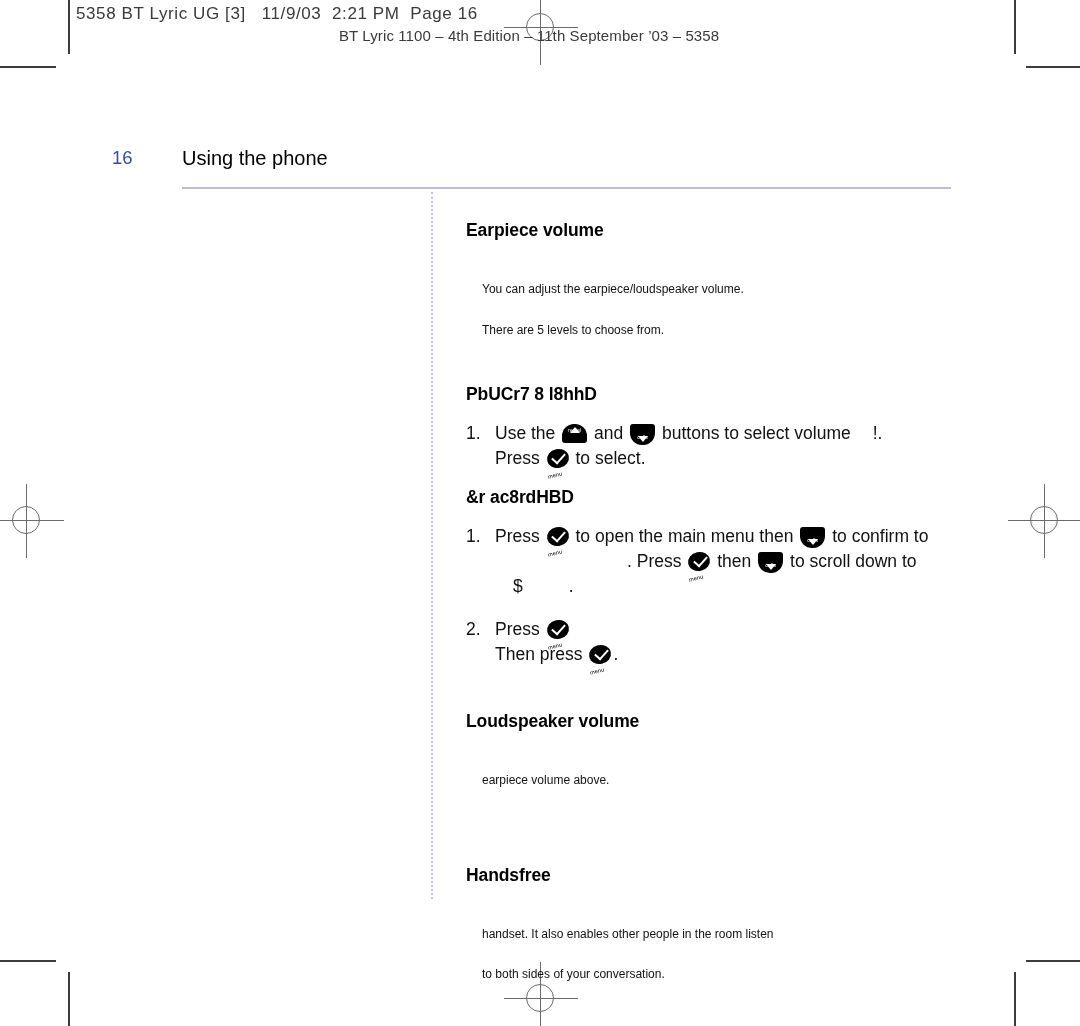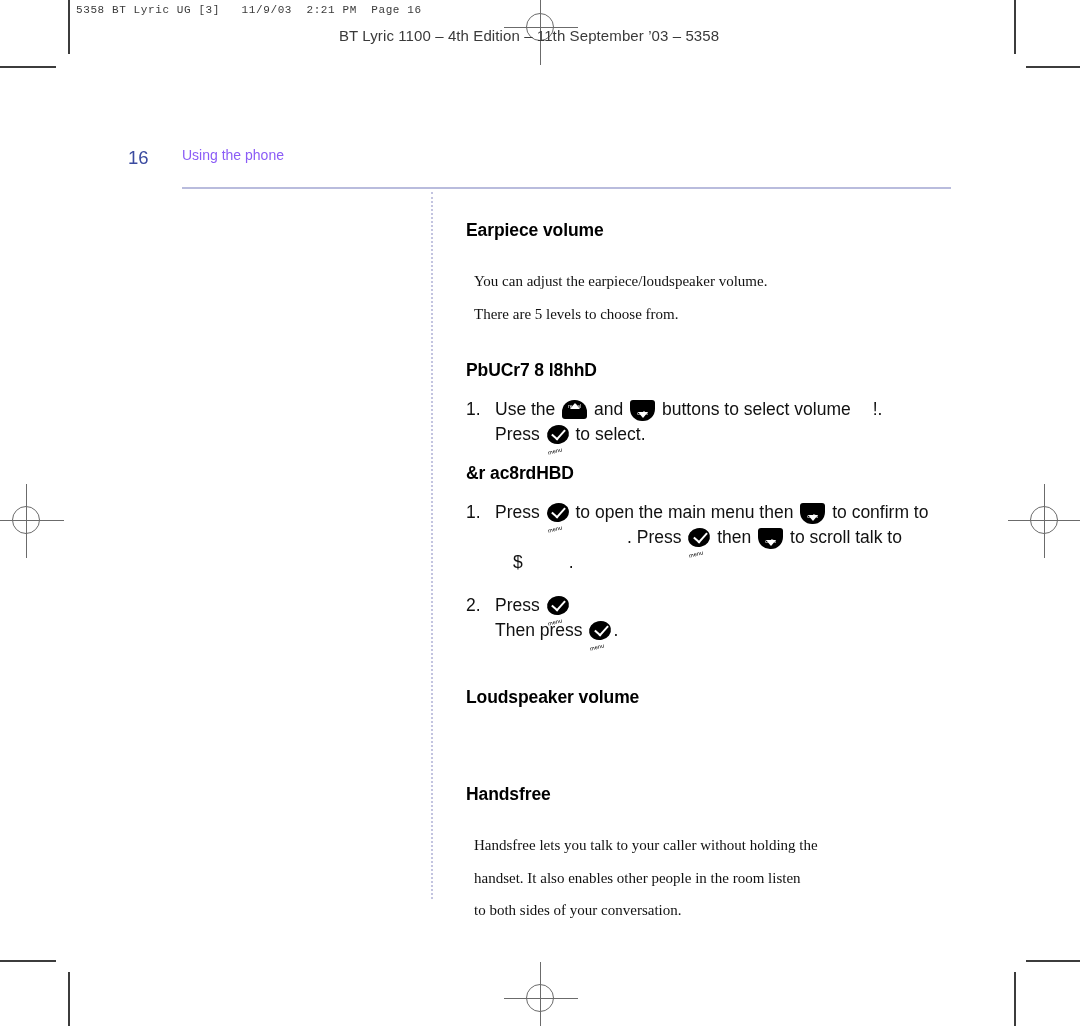--- a/index.html
+++ b/index.html
@@ -65,22 +65,22 @@
 
   
   .slug {
     position: absolute;
     color: #3a3a3a;
     white-space: pre;
   }
   .slug-mono {
     left: 76px;
     top: 4px;
-    font-family: Liberation Mono, monospace;
-    font-size: 11px;
+    font-family: Liberation Sans, sans-serif;
+    font-size: 17px;
     letter-spacing: 0.6px;
   }
   .slug-title {
     left: 339px;
     top: 27px;
     font-size: 15px;
     letter-spacing: 0.1px;
   }
 
   
@@ -90,28 +90,27 @@
     width: 1080px;
     height: 1026px;
   }
 
   .folio {
     position: absolute;
     left: 112px;
     top: 147px;
     font-size: 18.5px;
     color: #3b4ba0;
-    margin-left: 16px;
   }
   .running-head {
     position: absolute;
     left: 182px;
     top: 147px;
-    font-size: 14px;
-    color: #8b5cf6;
+    font-size: 20px;
+    color: #000000;
   }
   .head-rule {
     position: absolute;
     left: 182px;
     top: 187px;
     width: 769px;
     height: 2px;
     background: #b9bcdd;
   }
   .col-divider {
@@ -131,25 +130,24 @@
   }
 
   h3.sec {
     margin: 0;
     font-size: 17.5px;
     font-weight: bold;
     color: #000;
     letter-spacing: -0.1px;
   }
   p.para {
-    margin: 8px;
-    font-size: 15px;
+    margin: 16px;
+    font-size: 12px;
     line-height: 24.6px;
     color: #111;
-    font-family: Liberation Serif, serif;
   }
 
   .sp-12 { height: 12px; }
   .sp-16 { height: 16px; }
   .sp-20 { height: 20px; }
   .sp-26 { height: 26px; }
   .sp-44 { height: 44px; }
 
   
   ol.steps {
@@ -371,21 +369,21 @@
         <span>Press</span>
         <span class="btn-ico ico-menu">
           <span class="disc"></span><span class="tick"></span>
           <span class="lbl">menu</span>
         </span>
         <span>then</span>
         <span class="btn-ico ico-calls">
           <span class="lbl">calls</span>
           <span class="tri"></span>
         </span>
-        <span>to scroll talk to</span><br>
+        <span>to scroll down to</span><br>
         <span class="indent-sm"></span><span>$</span><span class="gap-mid"></span><span>.</span>
       </li>
 
       <li style="margin-top:18px">
         <span class="num">2.</span>
         <span>Press</span>
         <span class="btn-ico ico-menu">
           <span class="disc"></span><span class="tick"></span>
           <span class="lbl">menu</span>
         </span><br>
@@ -394,24 +392,24 @@
           <span class="disc"></span><span class="tick"></span>
           <span class="lbl">menu</span>
         </span><span>.</span>
       </li>
     </ol>
 
     <div class="sp-44"></div>
 
     <h3 class="sec">Loudspeaker volume</h3>
     <div class="sp-20"></div>
+    <p class="para">earpiece volume above.</p>
 
     <div class="sp-44"></div>
     <div class="sp-12"></div>
 
     <h3 class="sec">Handsfree</h3>
     <div class="sp-20"></div>
-    <p class="para">Handsfree lets you talk to your caller without holding the</p>
     <p class="para">handset. It also enables other people in the room listen</p>
     <p class="para">to both sides of your conversation.</p>
 
   </div>
 </div>
 
 </body></html>

